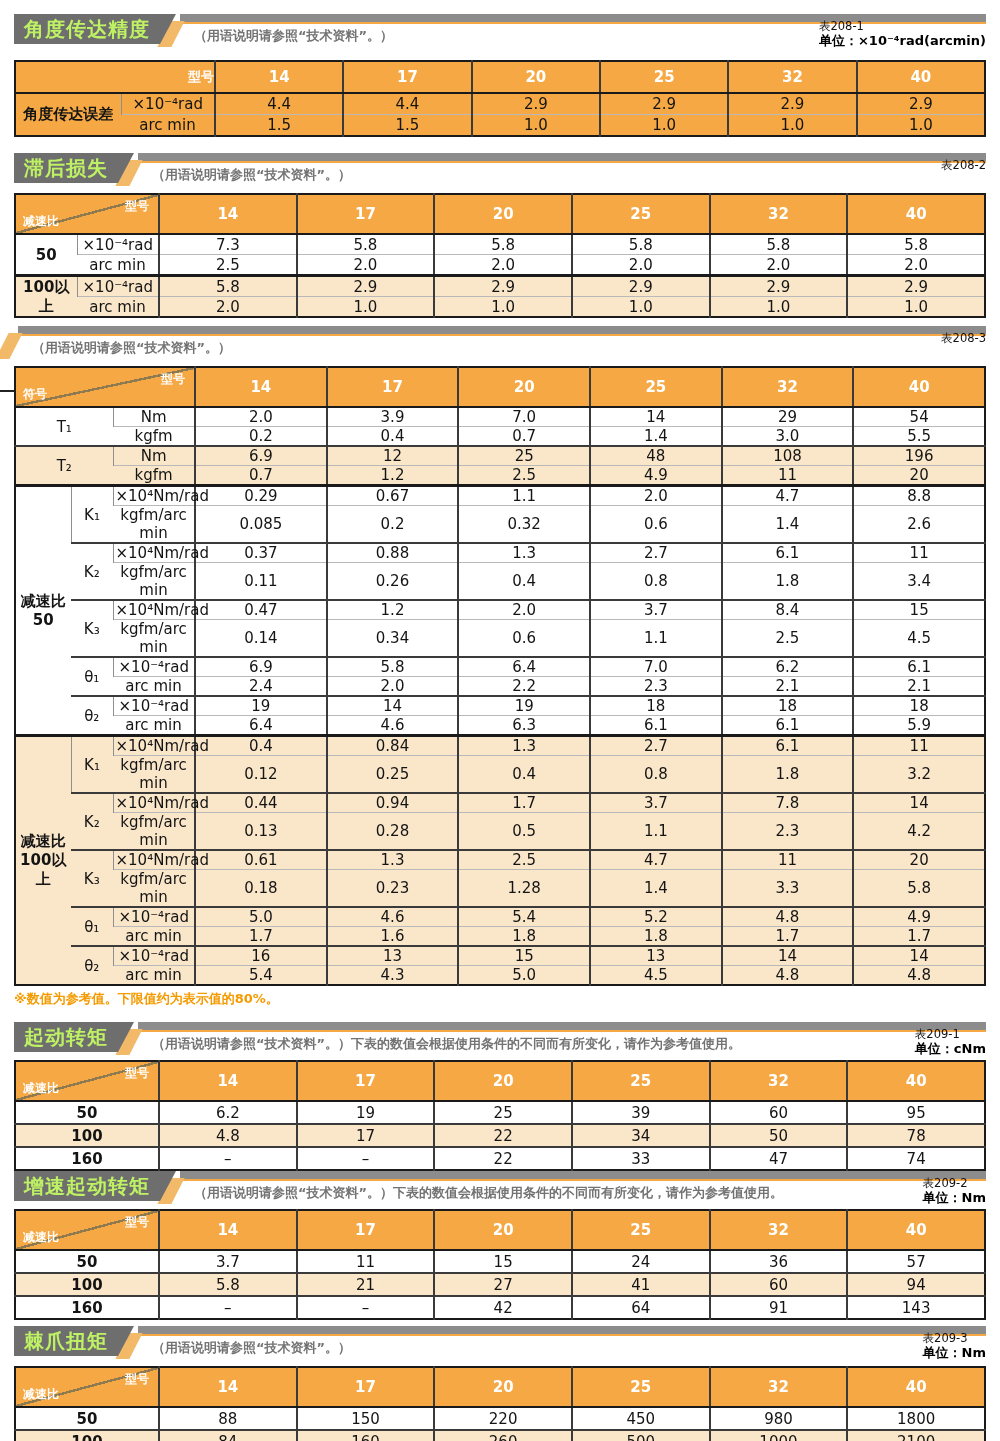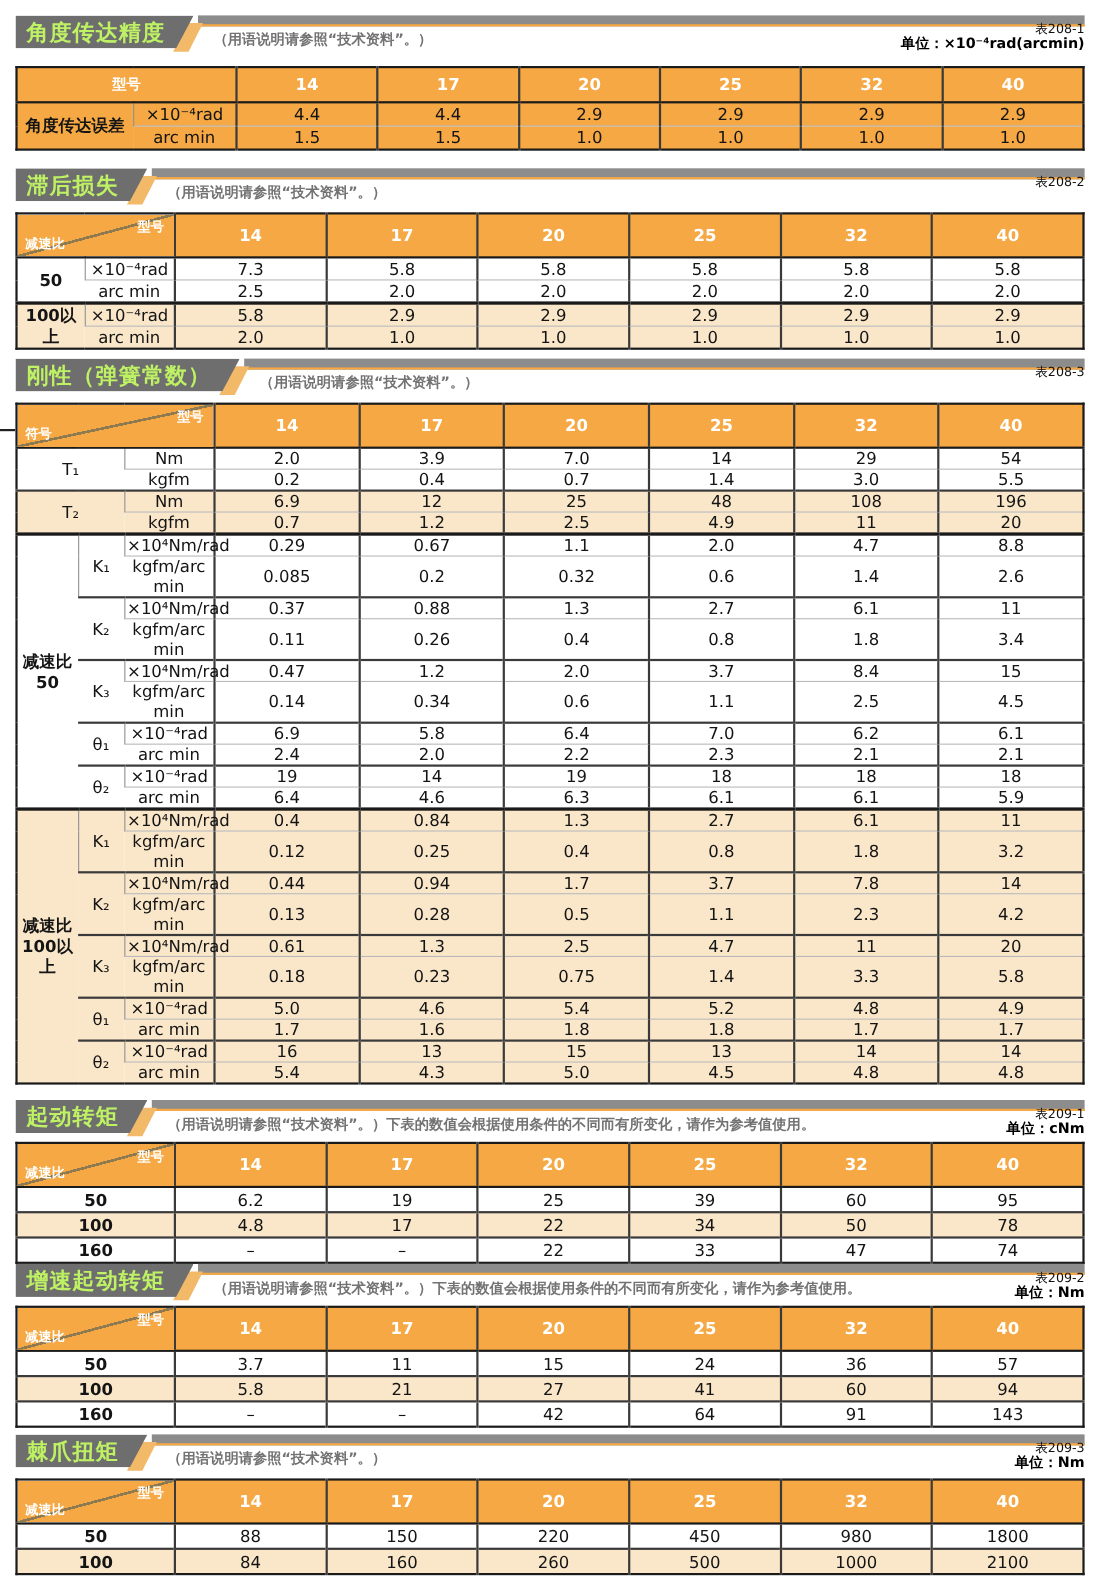--- a/index.html
+++ b/index.html
@@ -32,39 +32,39 @@
   }
   .baccent{
     flex:0 0 auto;z-index:1;
     width:14px;height:26px;margin:7px 0 0 -12px;
     background:var(--accent,#F2B968);
     transform:skewX(-27deg);
   }
   .bright{flex:1;position:relative;margin-left:2px;min-width:0;}
   .bbar{height:8px;background:var(--bar_gray,#8C8C8C);border-bottom:2px solid var(--orange,#F5A843);}
   .bnote{font-size:13px;font-weight:bold;margin:3px 0 0 14px;color:#737373;white-space:nowrap;overflow:hidden;}
-  .meta{position:absolute;right:0;top:6px;text-align:right;z-index:3;}
+  .meta{position:absolute;right:0;top:6px;z-index:3;}
   .ttag{font-size:11.5px;line-height:13px;color:#111;}
   .tunit{font-size:13px;line-height:15px;font-weight:bold;color:#000000;}
   .footnote{font-size:13px;font-weight:bold;color:var(--footnote,#F59B00);margin-top:4px;}
 
   
   table.spec{
     table-layout:fixed;border-collapse:collapse;
     width:972px;background:#fff;
     border:2px solid var(--line_dark,#1a1a1a);
   }
   table.spec thead th{
     background:var(--orange,#F5A843);
     color:#fff;font-weight:600;font-size:15px;
     border-bottom:2px solid var(--line_dark,#1a1a1a);
     border-left:2px solid #3a3a3a;
     text-align:center;padding:0;
   }
-  table.spec thead th:first-child{border-left:none;}
+  table.spec thead th:first-child{border-left:none;text-align:right;}
   table.spec thead th.corner.plain{font-size:13px;}
   table.spec thead th.corner.diag{position:relative;}
   table.spec thead th.corner.diag::before{
     content:"";position:absolute;inset:0;
     background:linear-gradient(to bottom right,
       transparent calc(50% - 1.2px),
       #8d7a50 calc(50% - 1.2px),
       #8d7a50 calc(50% + 1.2px),
       transparent calc(50% + 1.2px));
   }
@@ -239,21 +239,20 @@
           <td class="val">1.0</td>
           <td class="val">1.0</td>
           <td class="val">1.0</td>
         </tr>
       </tbody>
     </table>
 </section>
 
 <section class="sec sec-gap14">
   <header class="banner">
-    <div class="btitle">刚性（弹簧常数）</div>
     <div class="baccent"></div>
     <div class="bright">
       <div class="bbar"></div>
       <div class="bnote">（用语说明请参照“技术资料”。）</div>
     </div>
   </header>
   <div class="meta">
     <div class="ttag">表208-3</div>
     <div class="tunit"></div>
   </div>
@@ -466,21 +465,21 @@
           <td class="val">1.3</td>
           <td class="val">2.5</td>
           <td class="val">4.7</td>
           <td class="val">11</td>
           <td class="val">20</td>
         </tr>
         <tr class="cream thin">
           <td class="unit">kgfm/arc min</td>
           <td class="val">0.18</td>
           <td class="val">0.23</td>
-          <td class="val">0.75</td>
+          <td class="val">1.28</td>
           <td class="val">1.4</td>
           <td class="val">3.3</td>
           <td class="val">5.8</td>
         </tr>
         <tr class="cream sep">
           <td class="sym" rowspan="2">θ₁</td>
           <td class="unit">×10⁻⁴rad</td>
           <td class="val">5.0</td>
           <td class="val">4.6</td>
           <td class="val">5.4</td>
@@ -511,20 +510,21 @@
           <td class="unit">arc min</td>
           <td class="val">5.4</td>
           <td class="val">4.3</td>
           <td class="val">5.0</td>
           <td class="val">4.5</td>
           <td class="val">4.8</td>
           <td class="val">4.8</td>
         </tr>
       </tbody>
     </table>
+  <div class="footnote">※数值为参考值。下限值约为表示值的80%。</div>
 </section>
 
 <section class="sec sec-gap0">
   <header class="banner">
     <div class="btitle">起动转矩</div>
     <div class="baccent"></div>
     <div class="bright">
       <div class="bbar"></div>
       <div class="bnote">（用语说明请参照“技术资料”。）下表的数值会根据使用条件的不同而有所变化，请作为参考值使用。</div>
     </div>

